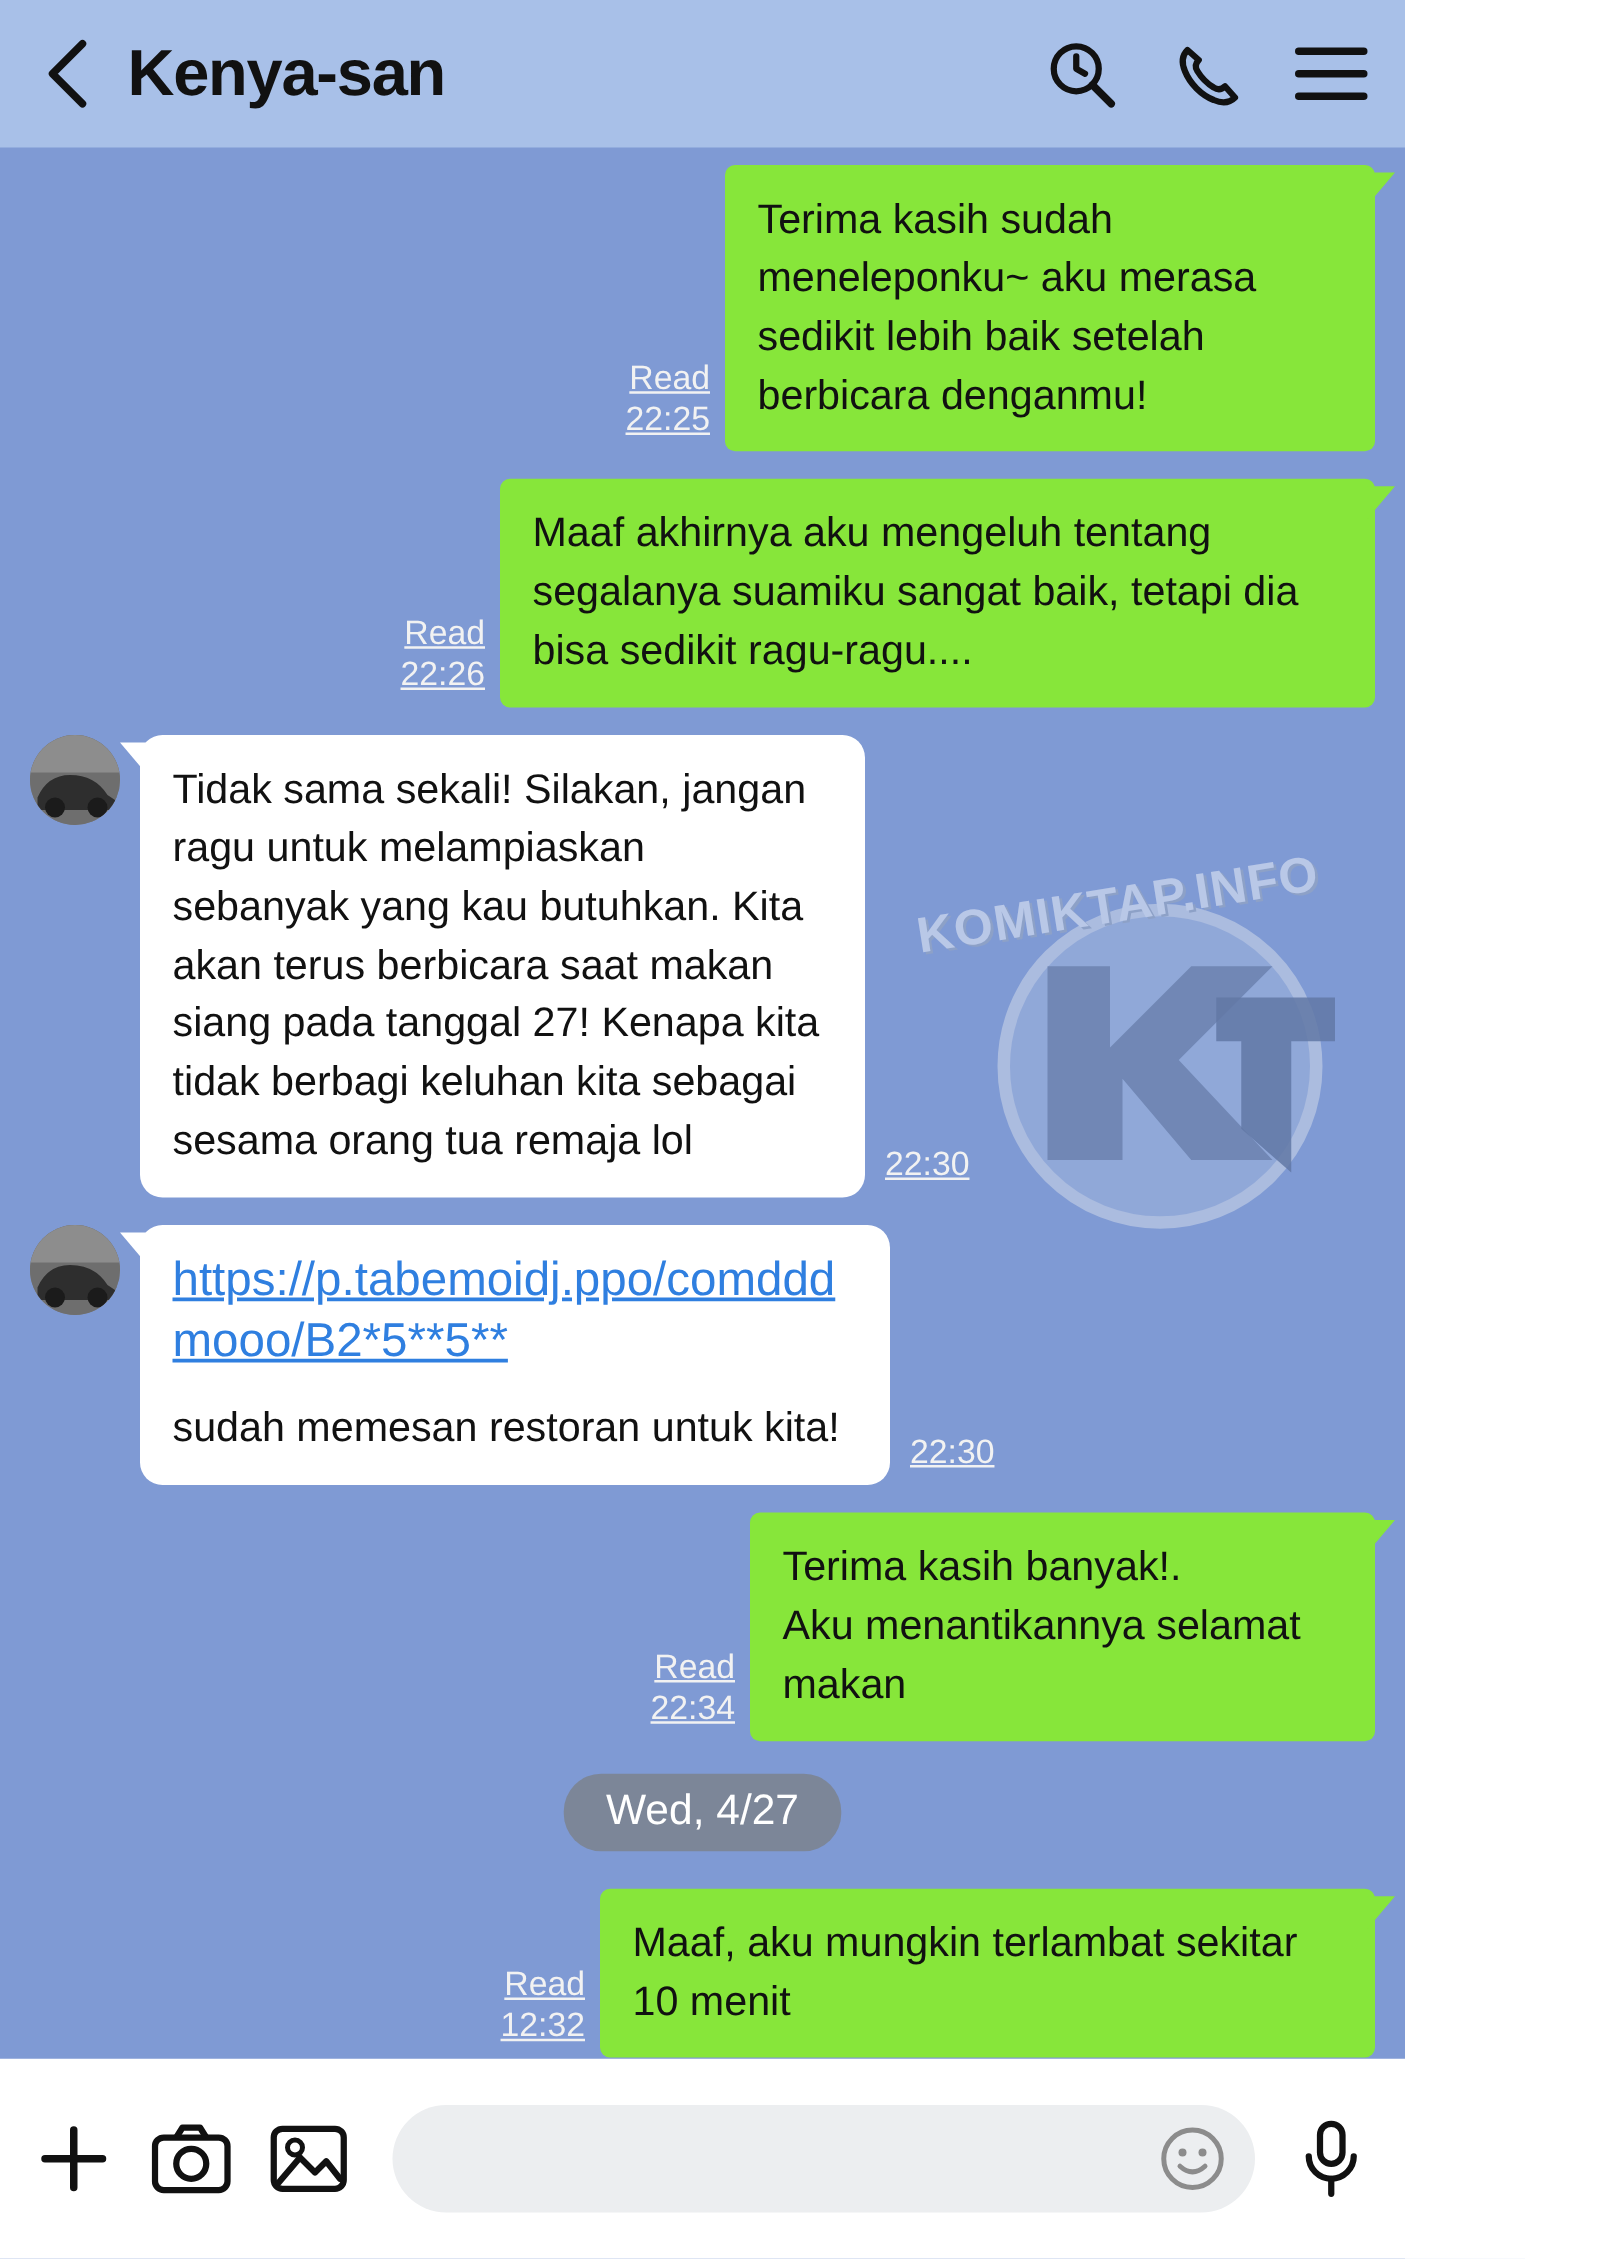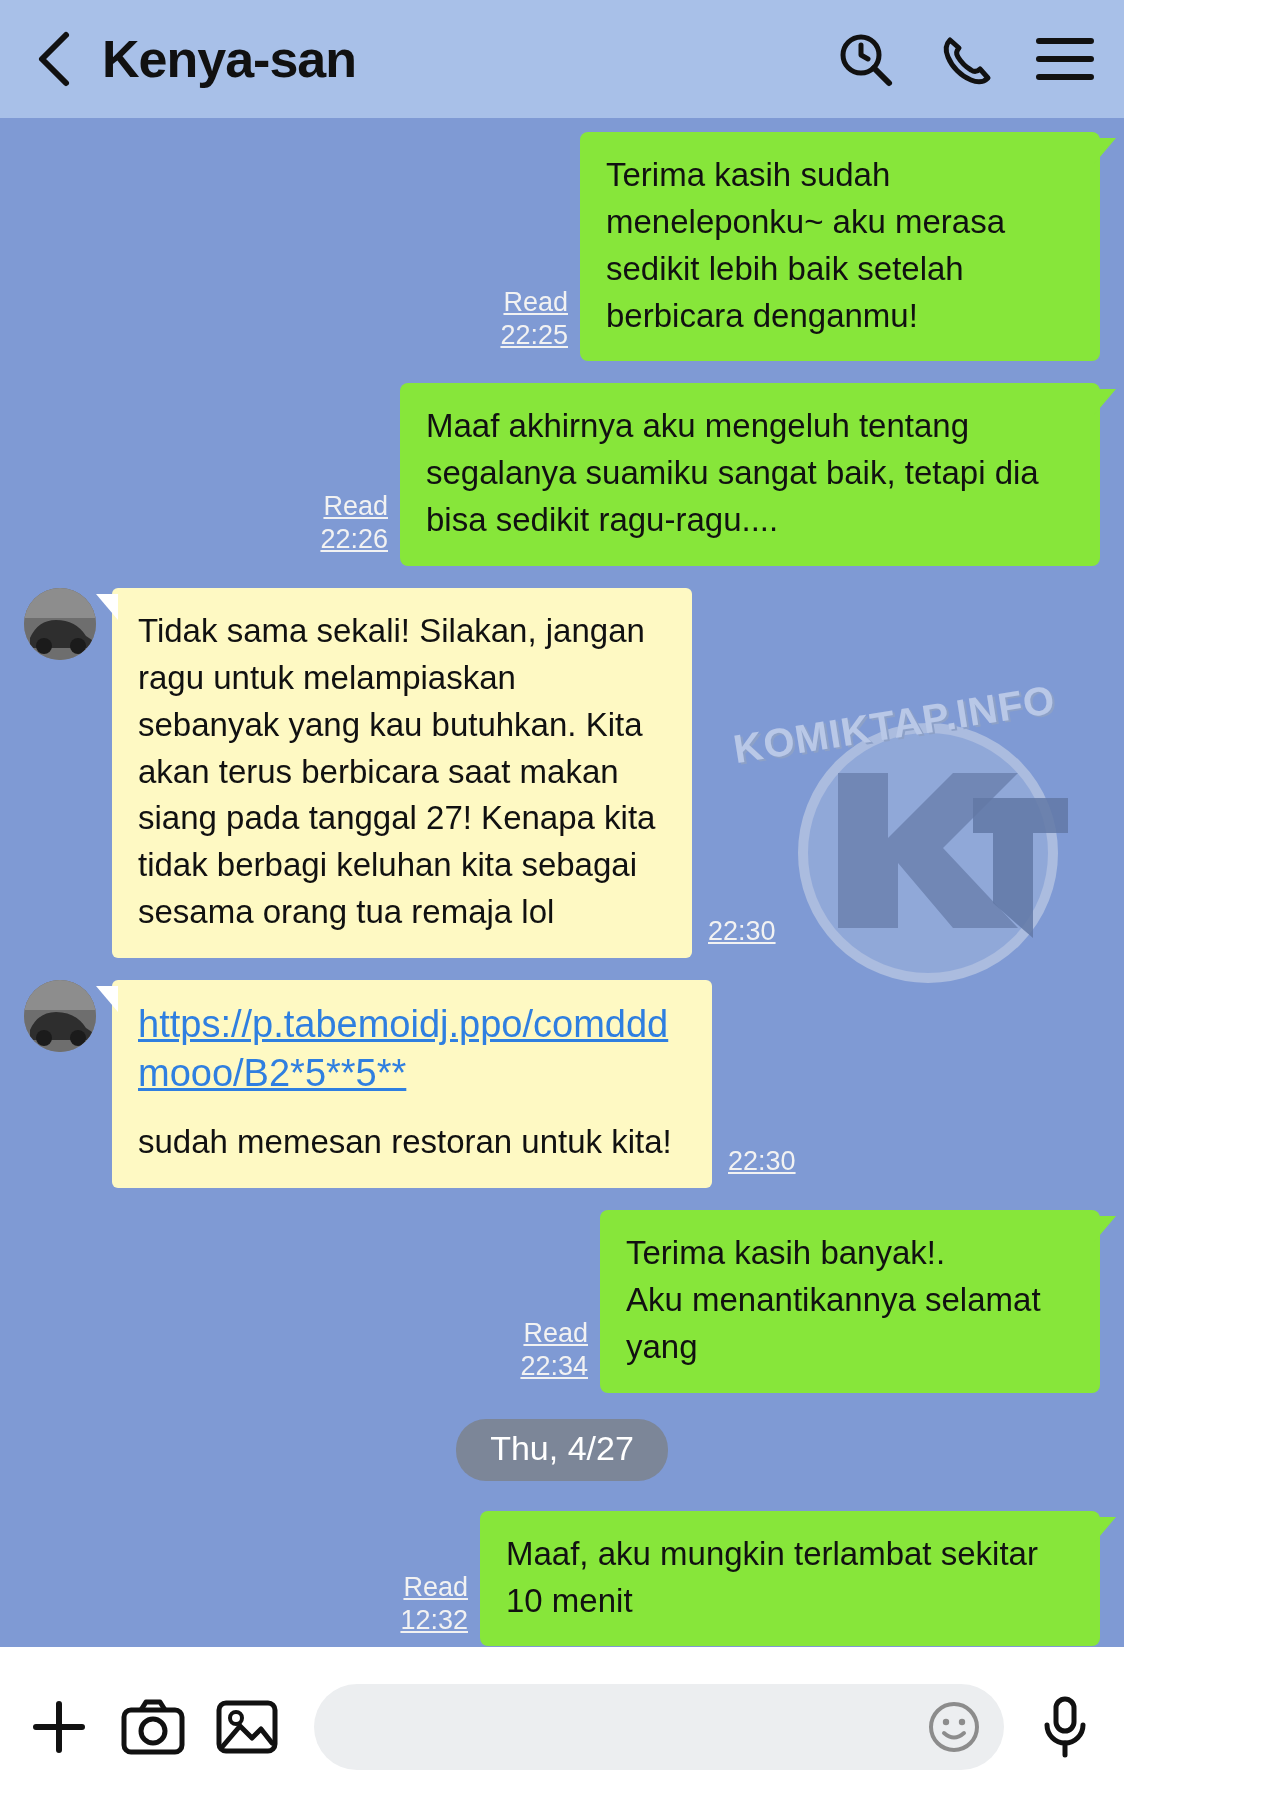--- a/index.html
+++ b/index.html
@@ -118,22 +118,22 @@
     font-size: 33px;
     line-height: 1.42;
     color: #111111;
     box-sizing: border-box;
   }
   .bubble.out {
     background: #87e63a;
     border-radius: 8px;
   }
   .bubble.in {
-    background: #fef9c3;
-    border-radius: 6px;
+    background: #ffffff;
+    border-radius: 18px;
   }
   
   .bubble.out:after {
     content: "";
     position: absolute;
     top: 6px;
     right: -16px;
     width: 0; height: 0;
     border-left: 22px solid #87e63a;
     border-top: 0 solid transparent;
@@ -348,25 +348,25 @@
         <span>22:30</span>
       </div>
     </div>
 
     <div class="row out">
       <div class="meta">
         <span>Read</span>
         <span>22:34</span>
       </div>
       <div class="bubble out" style="max-width:500px; white-space: pre-line;">Terima kasih banyak!.
-Aku menantikannya selamat yang</div>
+Aku menantikannya selamat makan</div>
     </div>
 
     <div class="date-row">
-      <div class="date-chip">Thu, 4/27</div>
+      <div class="date-chip">Wed, 4/27</div>
     </div>
 
     <div class="row out">
       <div class="meta">
         <span>Read</span>
         <span>12:32</span>
       </div>
       <div class="bubble out" style="max-width:620px;">Maaf, aku mungkin terlambat sekitar 10 menit</div>
     </div>
 

